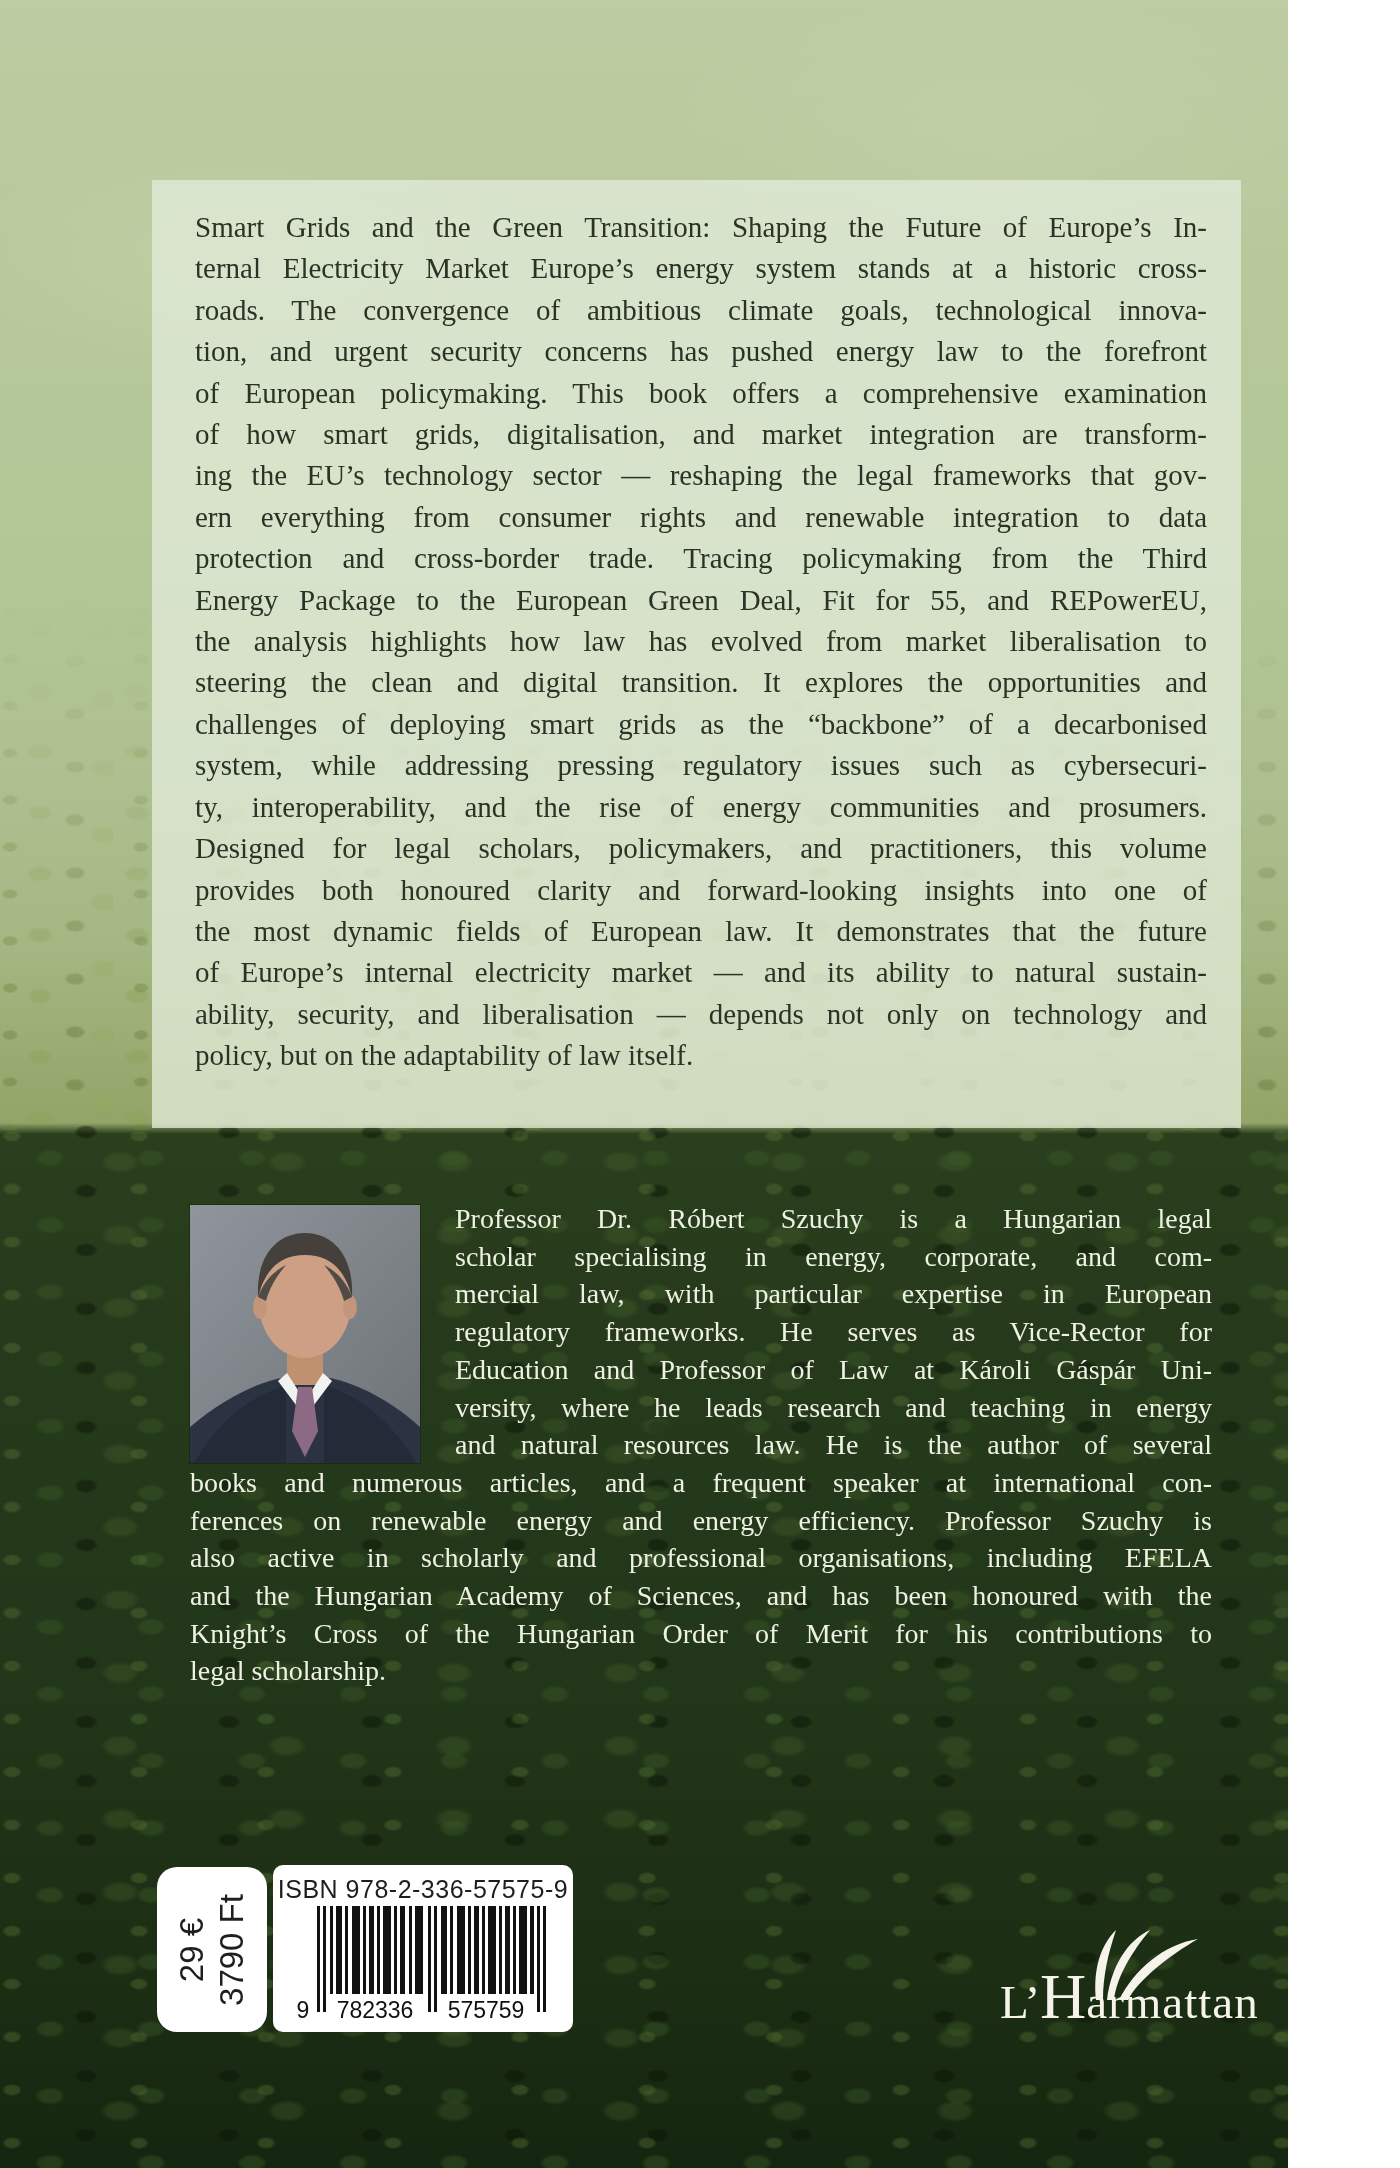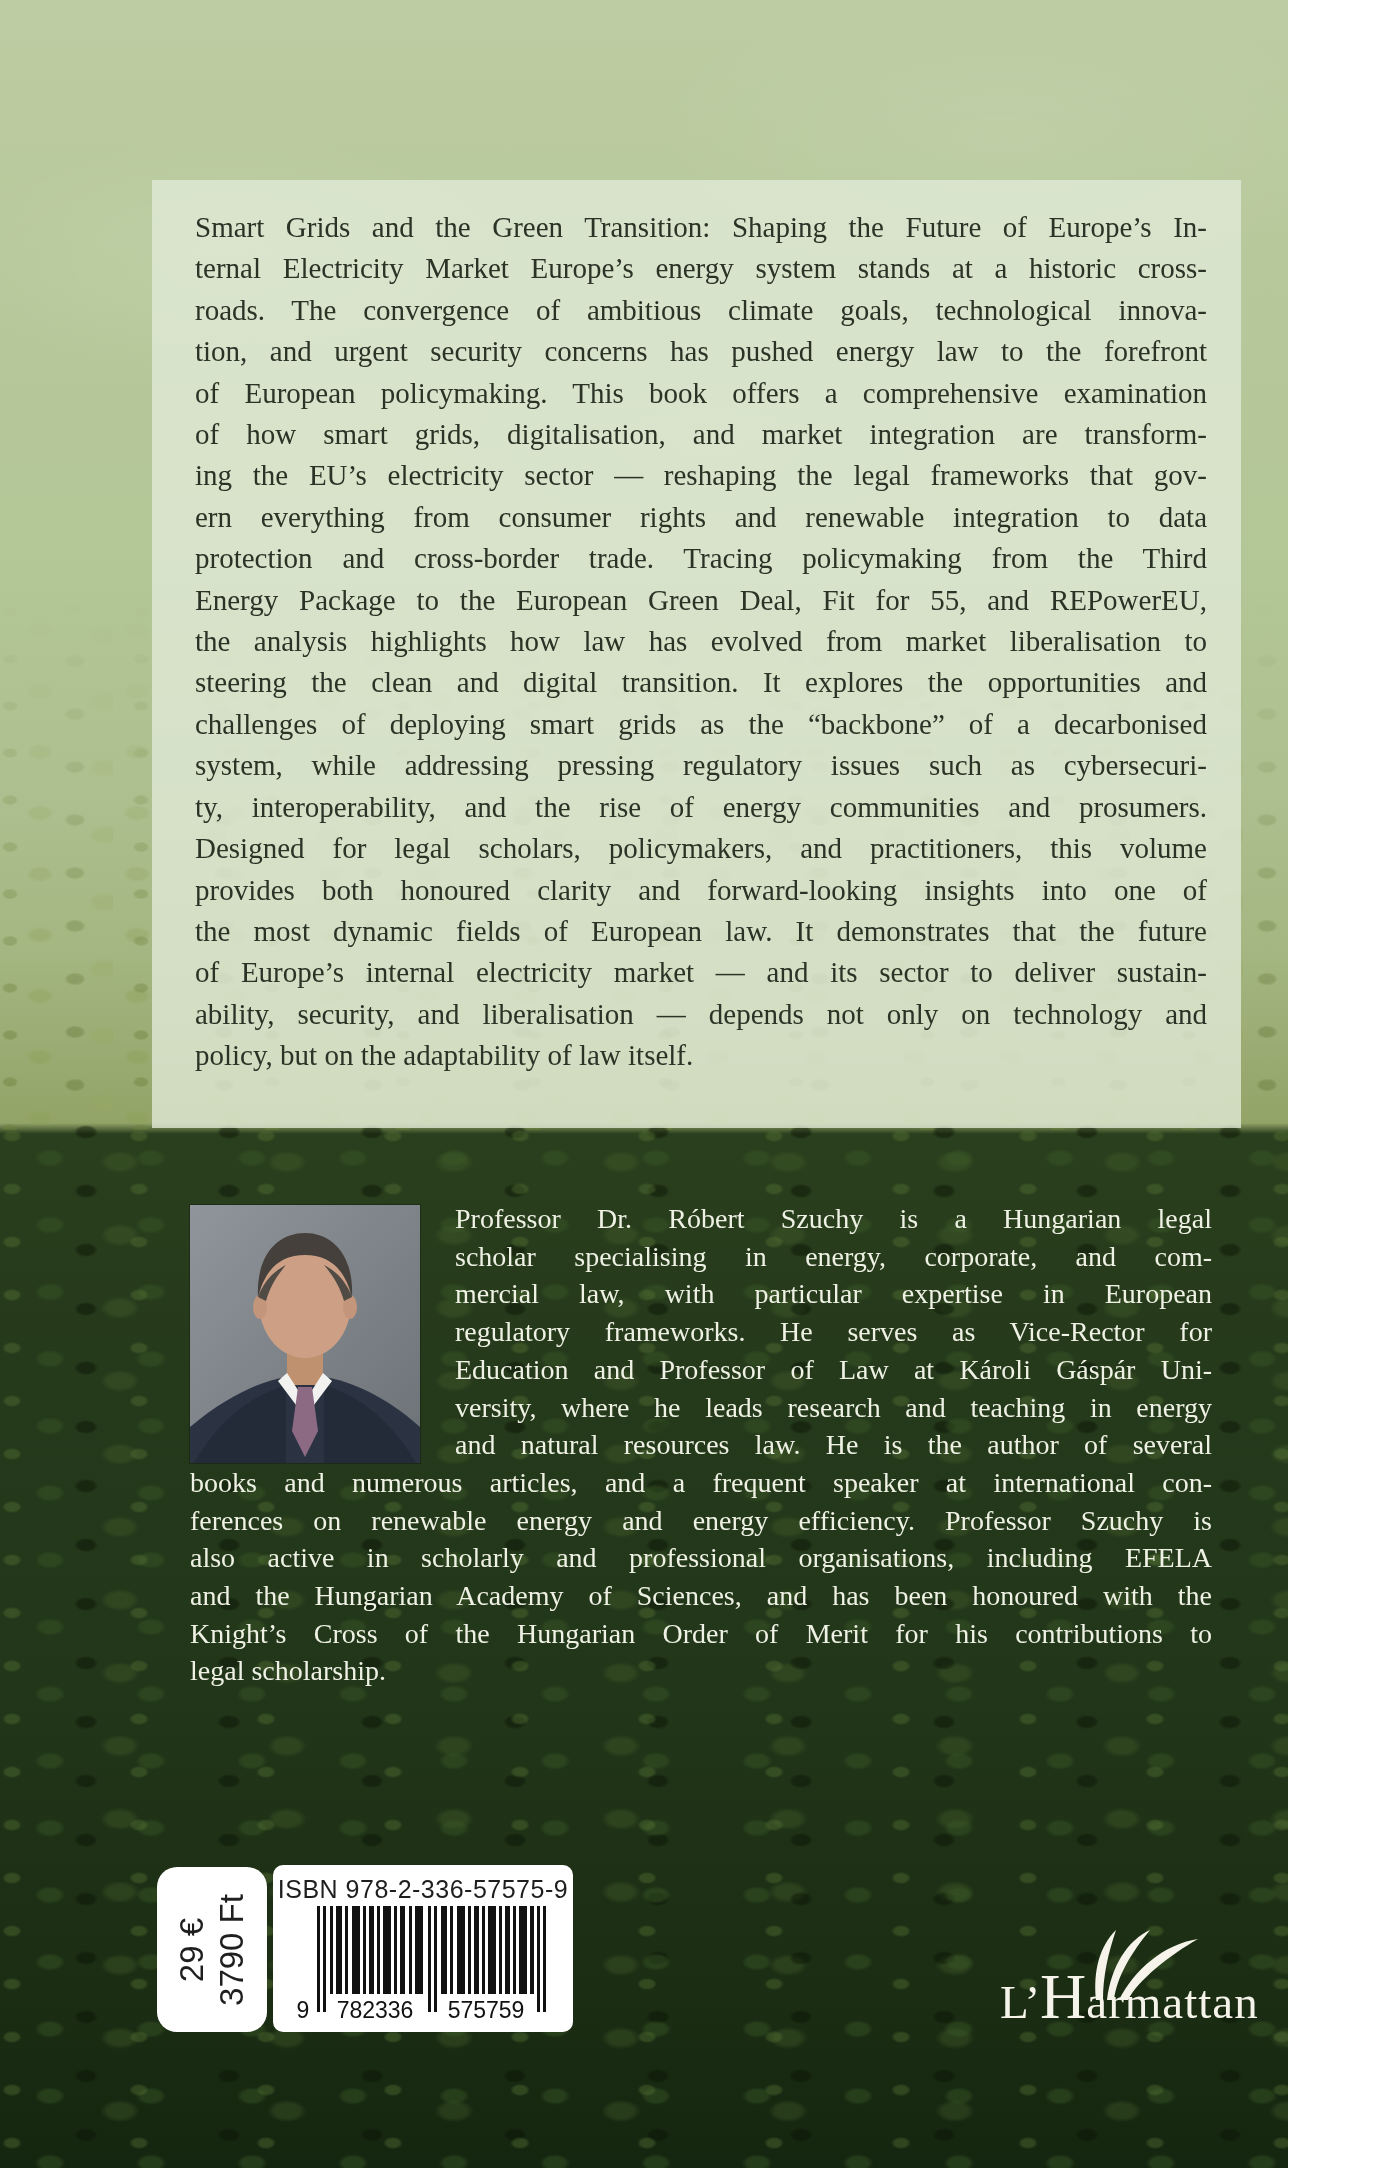--- a/index.html
+++ b/index.html
@@ -91,33 +91,33 @@
   <div class="canopy-dark"></div>
 
   <div class="panel">
     <div class="synopsis">
         <div class="syn-line">Smart Grids and the Green Transition: Shaping the Future of Europe’s In-</div>
         <div class="syn-line">ternal Electricity Market Europe’s energy system stands at a historic cross-</div>
         <div class="syn-line">roads. The convergence of ambitious climate goals, technological innova-</div>
         <div class="syn-line">tion, and urgent security concerns has pushed energy law to the forefront</div>
         <div class="syn-line">of European policymaking. This book offers a comprehensive examination</div>
         <div class="syn-line">of how smart grids, digitalisation, and market integration are transform-</div>
-        <div class="syn-line">ing the EU’s electricity sector — reshaping the legal frameworks that gov-</div>
+        <div class="syn-line">ing the EU’s technology sector — reshaping the legal frameworks that gov-</div>
         <div class="syn-line">ern everything from consumer rights and renewable integration to data</div>
         <div class="syn-line">protection and cross-border trade. Tracing policymaking from the Third</div>
         <div class="syn-line">Energy Package to the European Green Deal, Fit for 55, and REPowerEU,</div>
         <div class="syn-line">the analysis highlights how law has evolved from market liberalisation to</div>
         <div class="syn-line">steering the clean and digital transition. It explores the opportunities and</div>
         <div class="syn-line">challenges of deploying smart grids as the “backbone” of a decarbonised</div>
         <div class="syn-line">system, while addressing pressing regulatory issues such as cybersecuri-</div>
         <div class="syn-line">ty, interoperability, and the rise of energy communities and prosumers.</div>
         <div class="syn-line">Designed for legal scholars, policymakers, and practitioners, this volume</div>
         <div class="syn-line">provides both honoured clarity and forward-looking insights into one of</div>
         <div class="syn-line">the most dynamic fields of European law. It demonstrates that the future</div>
-        <div class="syn-line">of Europe’s internal electricity market — and its sector to deliver sustain-</div>
+        <div class="syn-line">of Europe’s internal electricity market — and its ability to natural sustain-</div>
         <div class="syn-line">ability, security, and liberalisation — depends not only on technology and</div>
         <div class="syn-line">policy, but on the adaptability of law itself.</div>
       </div>
   </div>
 
   <div class="bio">
     <div class="photo">
       <svg viewBox="0 0 230 258" preserveAspectRatio="none">
         <defs>
           <linearGradient id="bgGrad" x1="0" y1="0" x2="1" y2="1">

